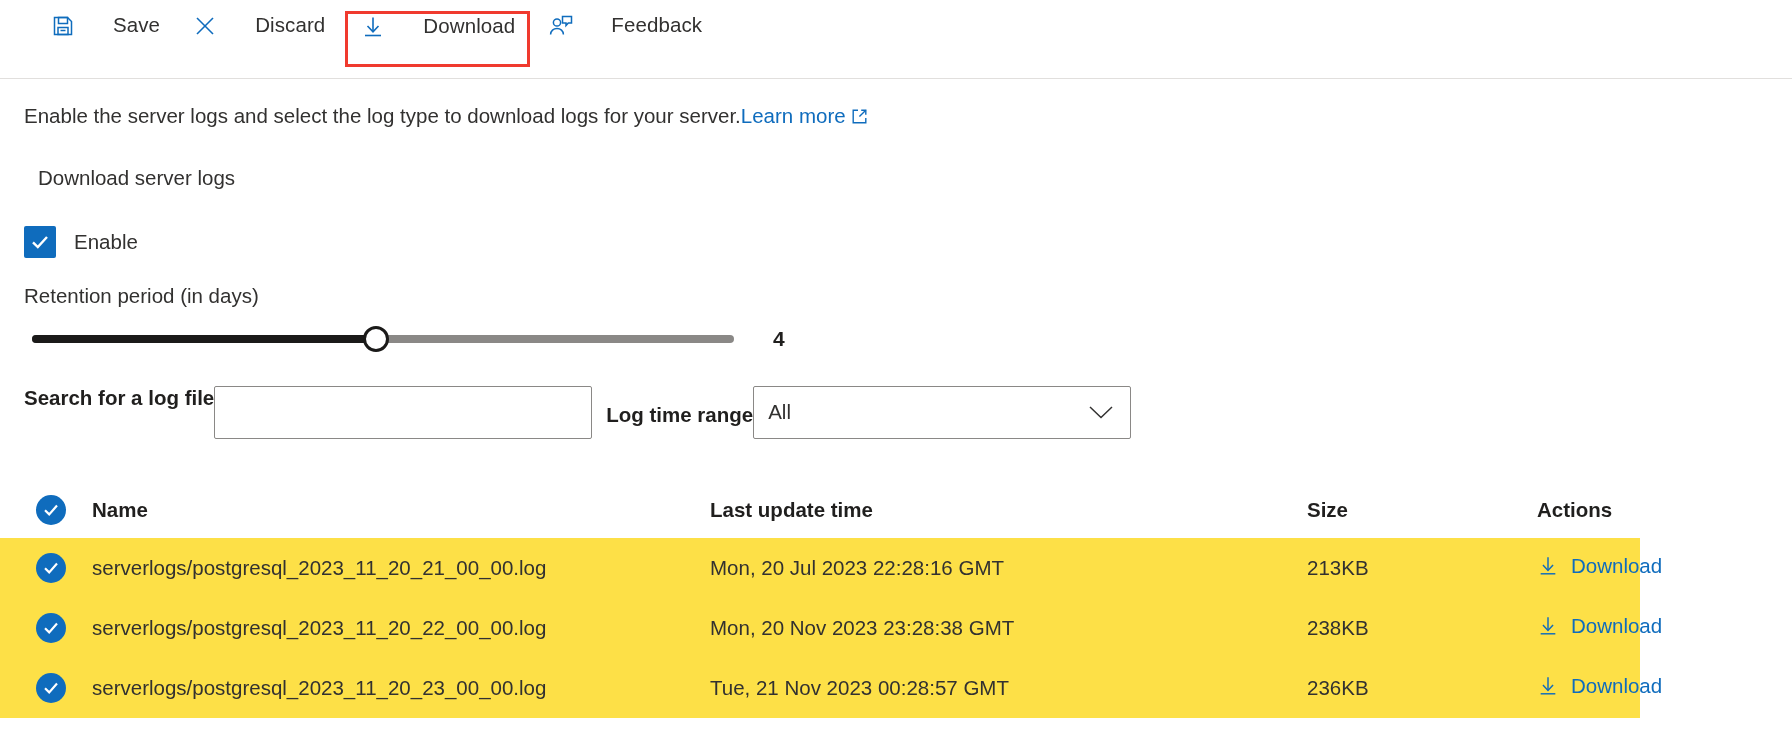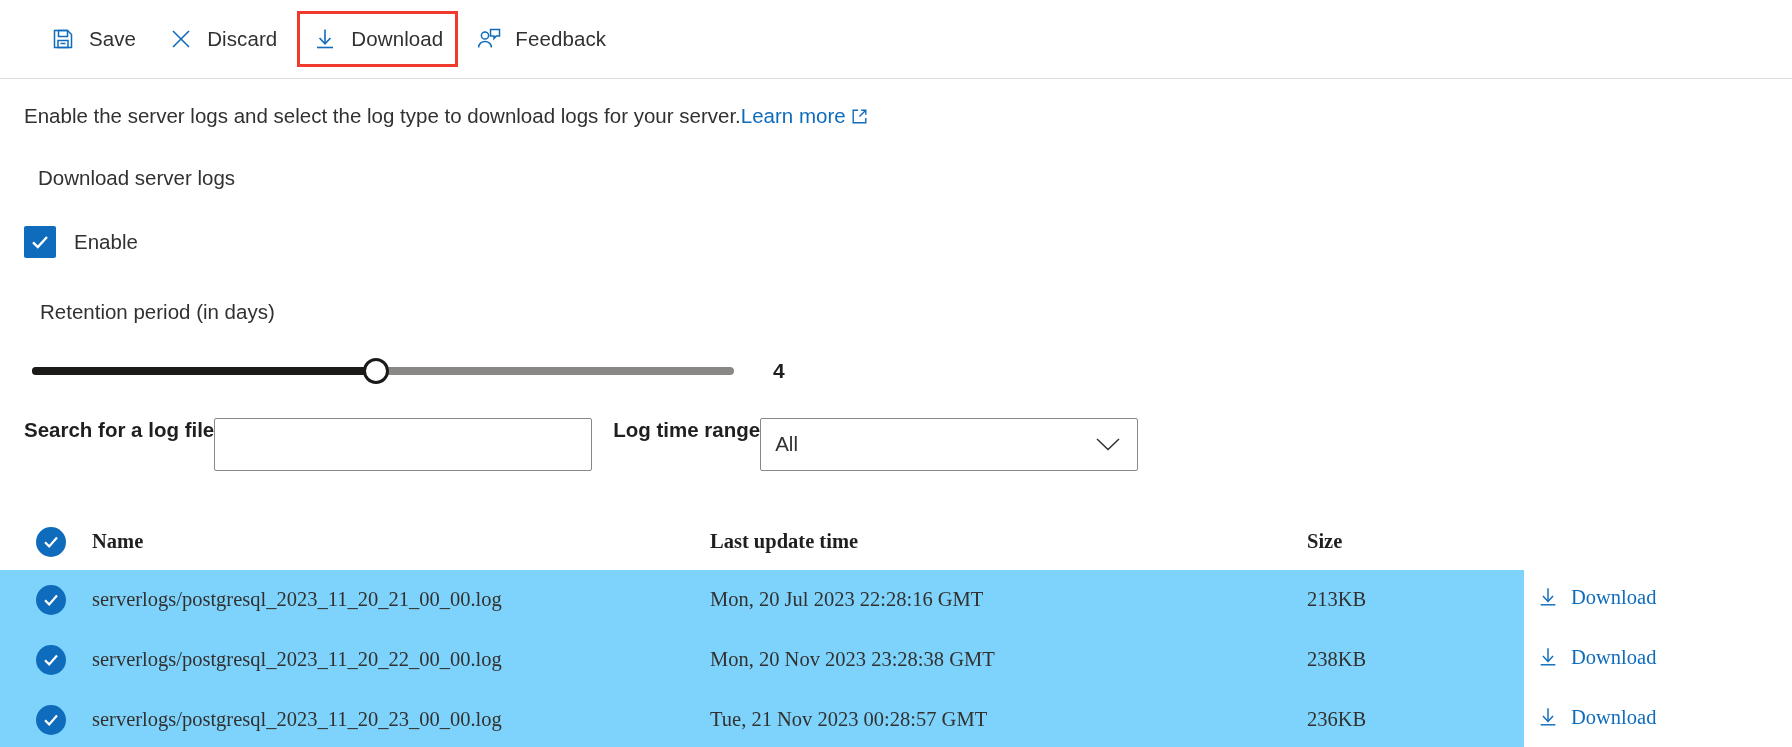--- a/index.html
+++ b/index.html
@@ -30,27 +30,28 @@
     height: 79px;
     display: flex;
     align-items: center;
     padding-left: 34px;
     box-sizing: border-box;
     border-bottom: 1px solid #e1dfdd;
     background: #ffffff;
   }
   .cmd {
     display: flex;
-    align-items: center;
+    align-items: flex-start;
     height: 56px;
     padding: 0 14px;
     cursor: pointer;
     white-space: nowrap;
     box-sizing: border-box;
     border: 2px solid transparent;
+    gap: 24px;
   }
   .cmd .cmd-icon {
     display: inline-flex;
     align-items: center;
     justify-content: center;
     width: 26px;
     height: 26px;
     margin-right: 13px;
     flex: 0 0 auto;
   }
@@ -117,21 +118,21 @@
   }
   .enable-label {
     margin-left: 18px;
     font-size: 20.5px;
     color: #323130;
     text-align: center;
   }
 
   
   .slider-label {
-    margin: 16px;
+    margin: 0;
     padding: 26px 0 0 24px;
     font-size: 20.5px;
     color: #323130;
   }
   .slider-row {
     display: flex;
     align-items: center;
     padding: 18px 0 0 24px;
   }
   .slider {
@@ -179,21 +180,22 @@
   
   .filters {
     display: flex;
     padding: 34px 0 0 24px;
   }
   .field {
     display: flex;
     flex-direction: row;
   }
   .field + .field {
-    margin-left: 21px;
+    margin-left: 14px;
+    align-items: flex-end;
   }
   .field-label {
     font-size: 20.5px;
     font-weight: bold;
     color: #201f1e;
     margin-bottom: 12px;
   }
   .text-input {
     width: 378px;
     height: 53px;
@@ -228,34 +230,33 @@
     position: absolute;
     right: 16px;
     top: 50%;
     transform: translateY(-50%);
     display: inline-flex;
   }
 
   
   .table {
     margin-top: 43px;
-    width: 1524px;
-    font-family: Liberation Serif, serif;
+    width: 1640px;
   }
   .trow {
     display: flex;
     align-items: center;
     height: 60px;
     box-sizing: border-box;
   }
   .trow.header {
     height: 56px;
   }
   .trow.data {
-    background: #7dd3fc;
+    background: #fde047;
     height: 60px;
   }
   .c-check {
     width: 92px;
     flex: 0 0 92px;
     display: flex;
     align-items: center;
     justify-content: center;
     padding-left: 10px;
     box-sizing: border-box;
@@ -421,20 +422,21 @@
         <div class="c-check">
           <span class="circle-check">
             <svg width="20" height="20" viewBox="0 0 20 20" stroke="#ffffff" stroke-width="2.2" fill="none">
               <polyline points="4,10.3 8.2,14.4 16,5.6"></polyline>
             </svg>
           </span>
         </div>
         <div class="c-name">Name</div>
         <div class="c-time">Last update time</div>
         <div class="c-size">Size</div>
+        <div class="c-actions">Actions</div>
       </div>
 
       <div class="trow data">
         <div class="c-check">
           <span class="circle-check">
             <svg width="20" height="20" viewBox="0 0 20 20" stroke="#ffffff" stroke-width="2.2" fill="none">
               <polyline points="4,10.3 8.2,14.4 16,5.6"></polyline>
             </svg>
           </span>
         </div>

